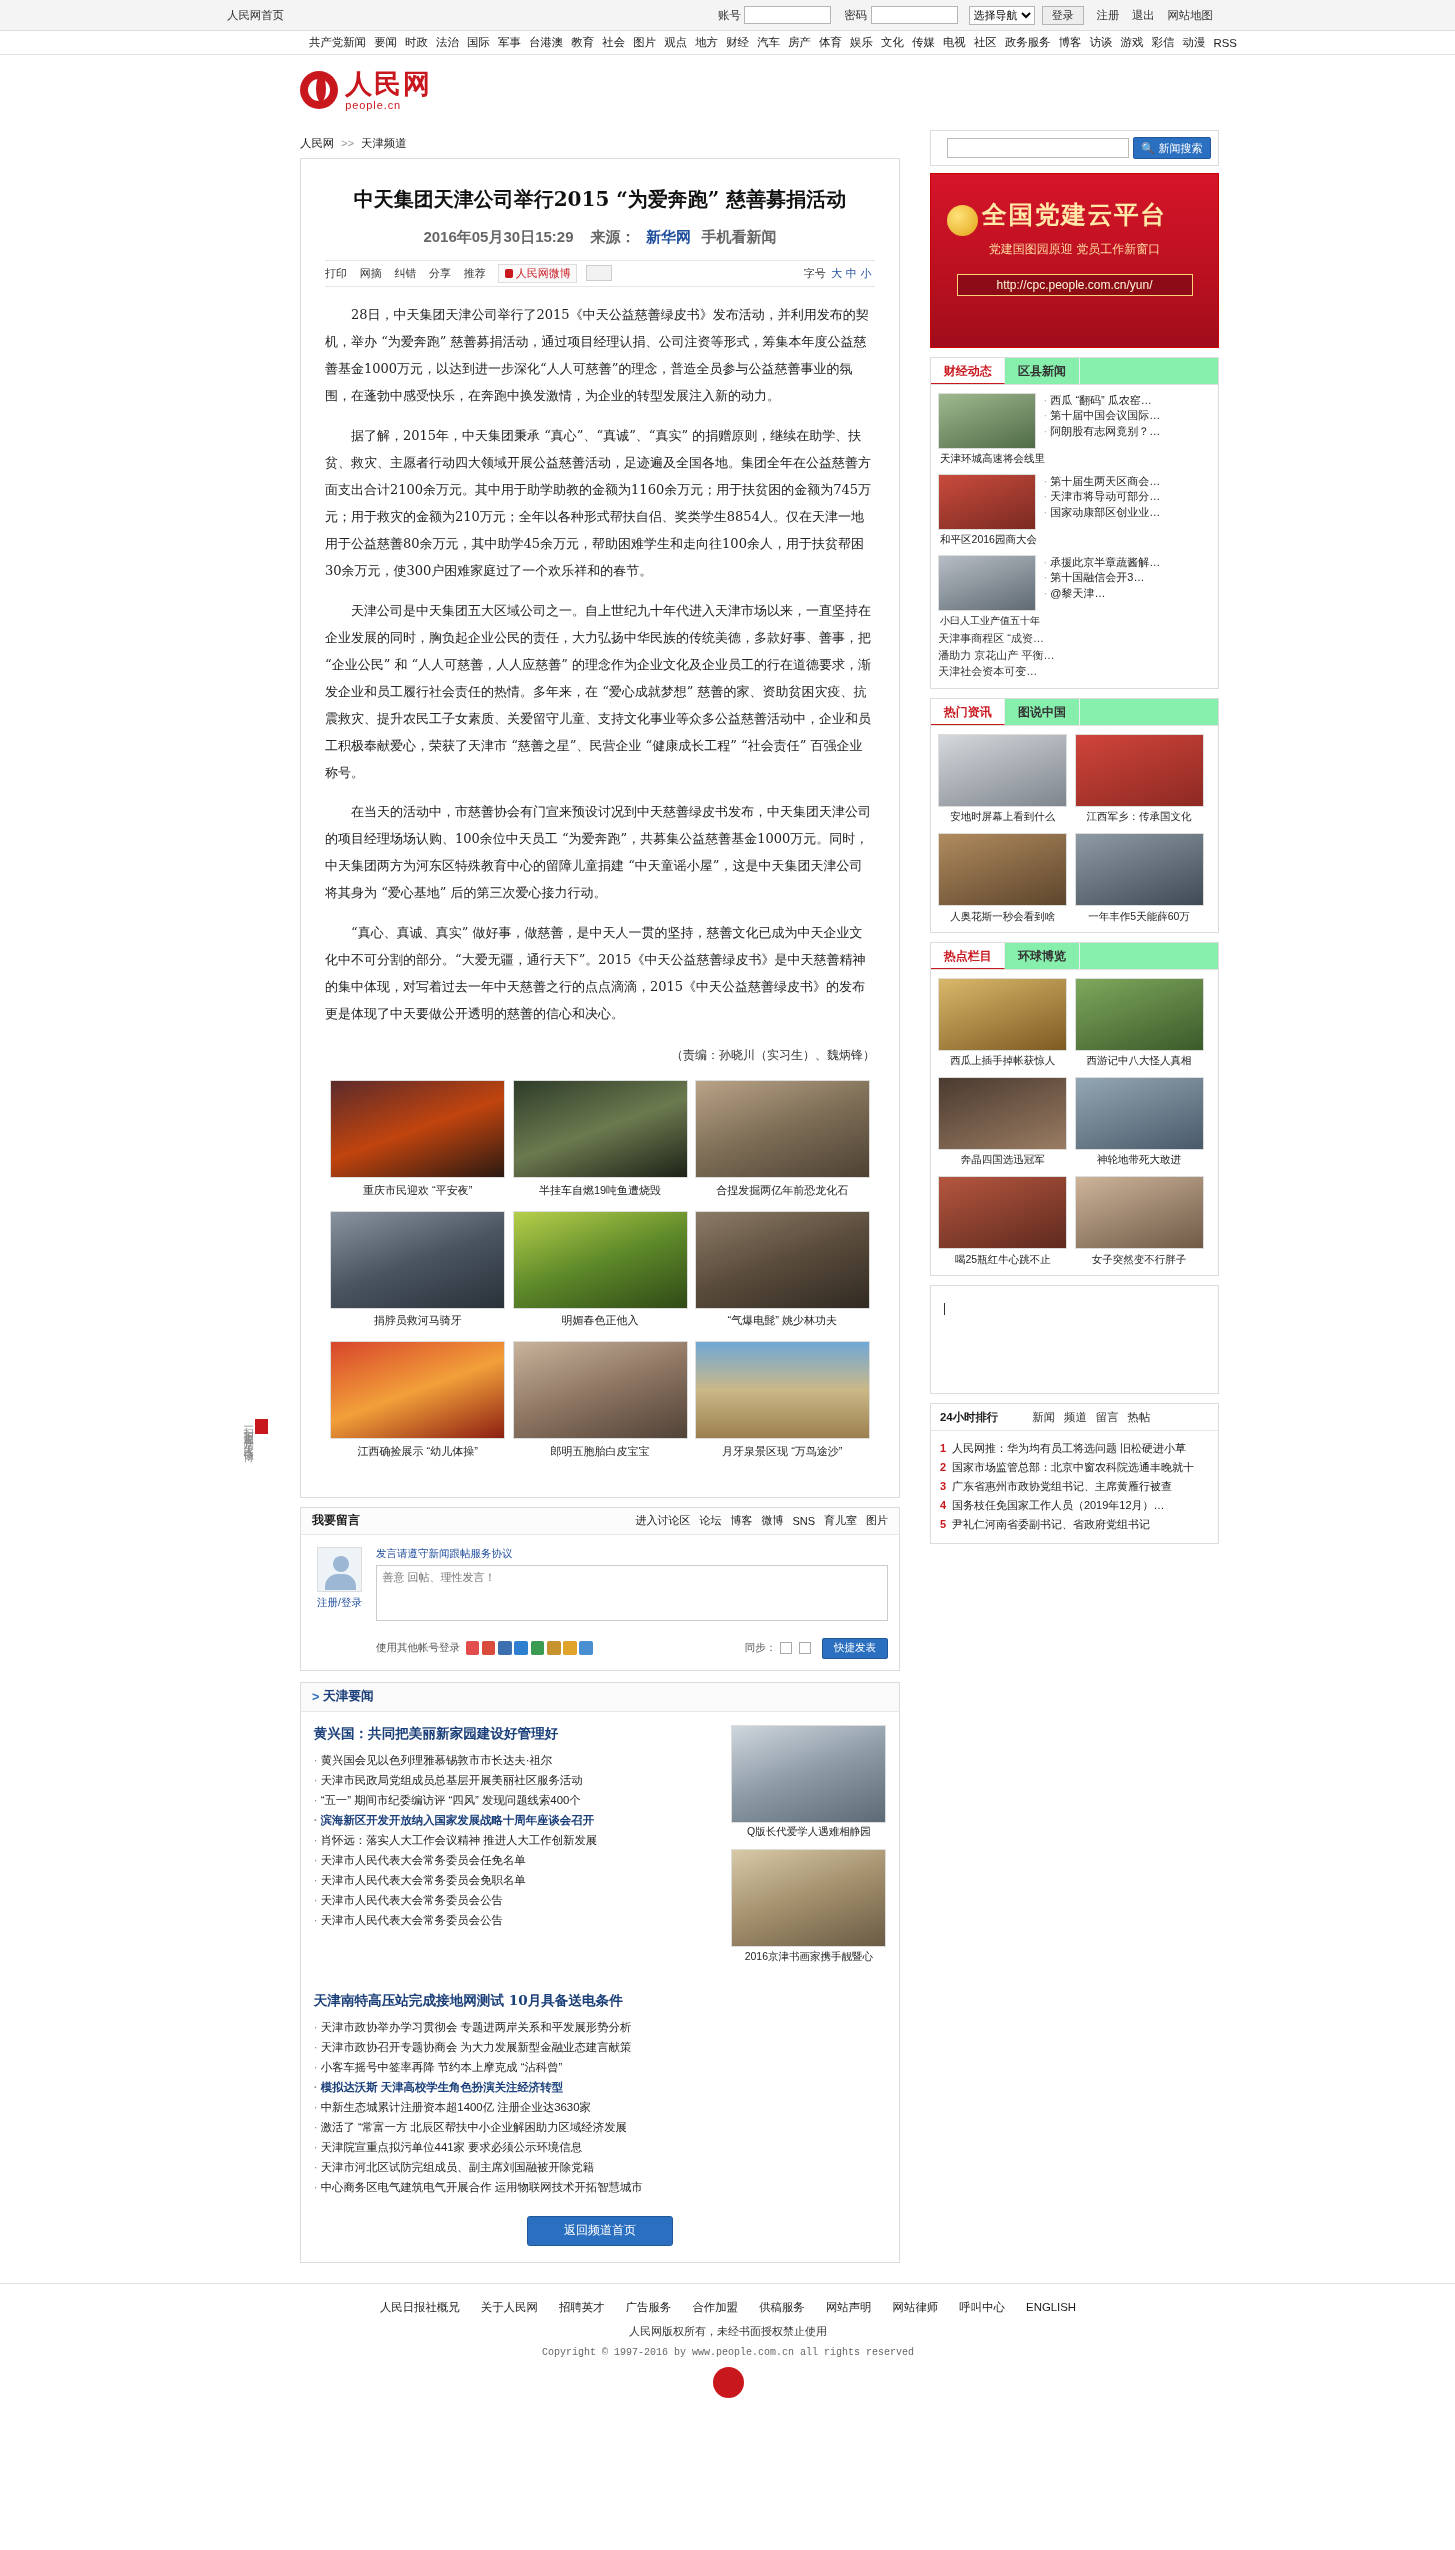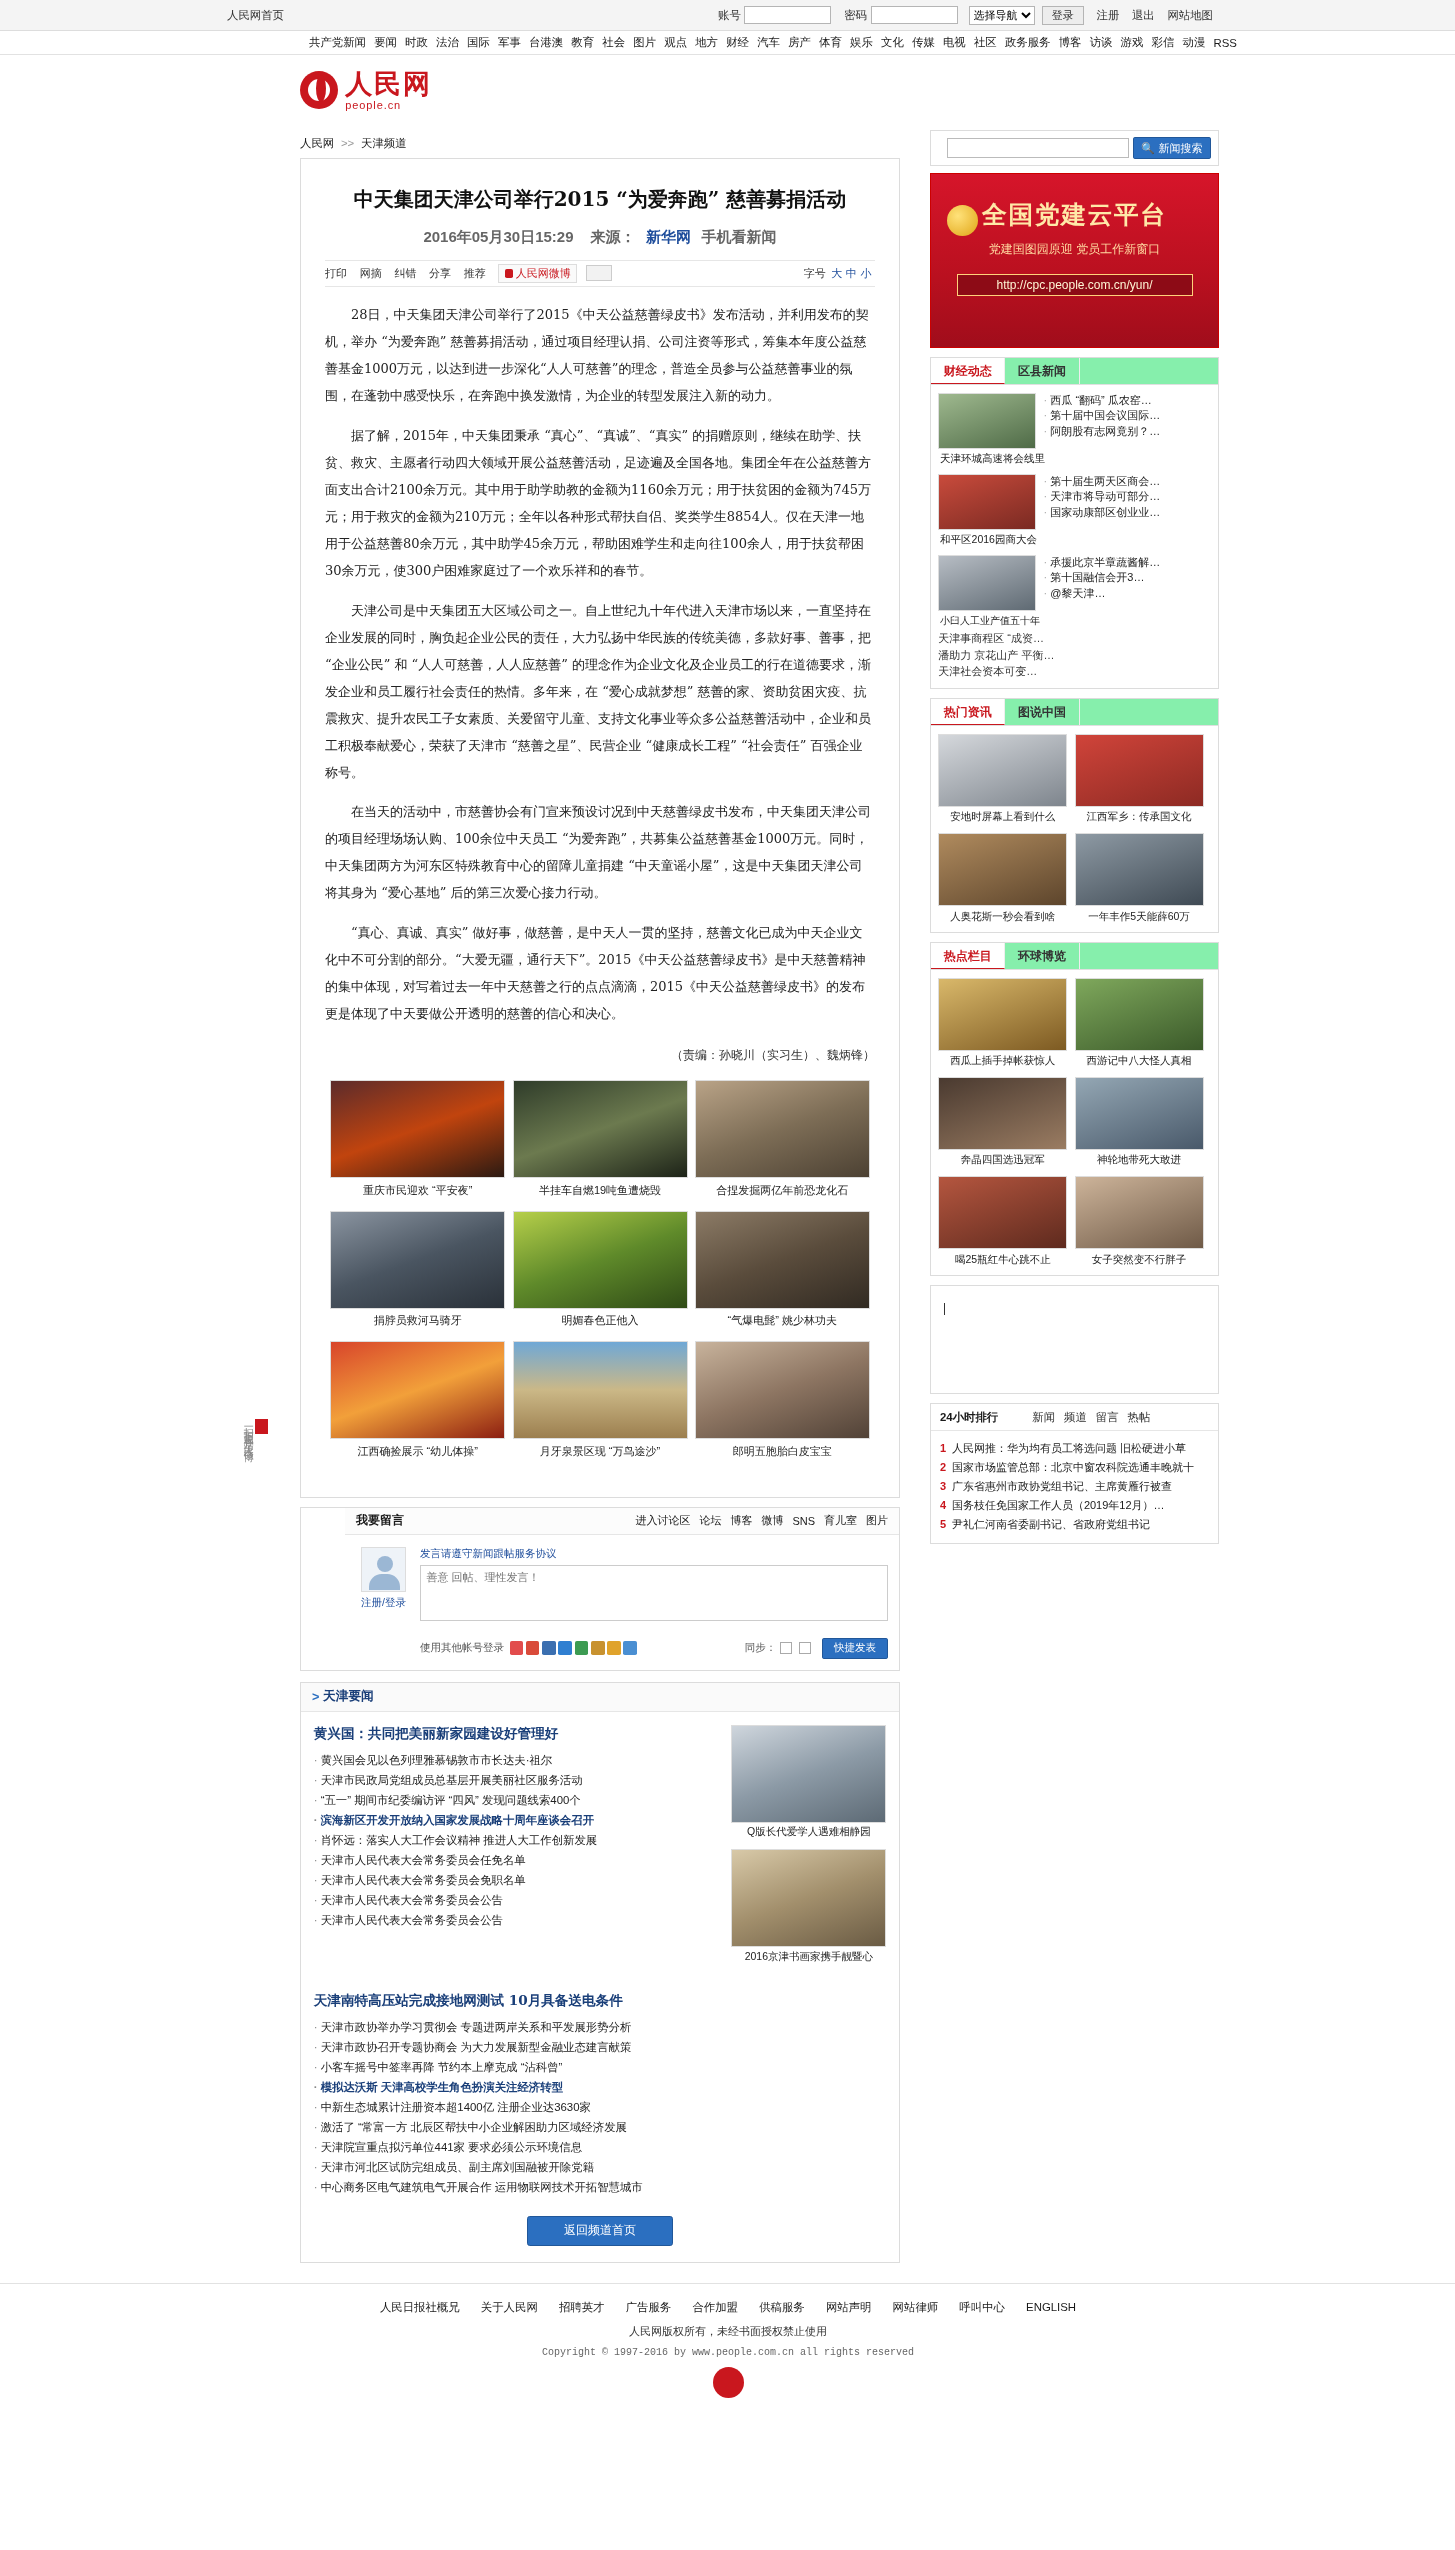--- a/index.html
+++ b/index.html
@@ -95,21 +95,21 @@
   }
   .editor { text-align:right; font-size:12px; color:#333; margin:20px 0 16.4px 0; font-family:"DejaVu Serif", serif;}
 
   
   .photos { display:flex; flex-wrap:wrap; gap:7.3px; justify-content:center; margin-bottom:16.4px; }
   .ph { width:175px; }
   .ph .img { width:175px; height:98px; border:0.9px solid #ddd; background:#999; position:relative; overflow:hidden;}
   .ph .cap { text-align:center; font-size:11px; color:#222; padding:4.5px 0 5.5px; }
 
   
-  .cmt { border:0.9px solid #dcdcdc; margin-top:9px;padding-left:44px; }
+  .cmt { border:0.9px solid #dcdcdc; margin-top:9px; }
   .cmt .hd {
     height:27px; border-bottom:0.9px solid #e6e6e6; display:flex; align-items:center;
     padding:0 11px; font-size:12px; color:#1a1a1a; background:#fcfcfc;
   }
   .cmt .hd .t { font-weight:bold; }
   .cmt .hd .sp { flex:1; }
   .cmt .hd a { color:#1a1a1a; margin-left:9px; font-size:11px; }
   .cmt .bd { display:flex; padding:12.7px 11px 9px 11px; }
   .cmt .ava { width:55px; text-align:center; }
   .cmt .ava .box { width:45px;height:45px;border:0.9px solid #ddd;background:#eef3f8;margin:0 auto;position:relative;}
@@ -350,26 +350,26 @@
           </div>
           <div class="ph">
             <div class="img" style="background:linear-gradient(160deg,#8c7b66,#5a4c3c,#312a22);"></div>
             <div class="cap">“气爆电髭” 姚少林功夫</div>
           </div>
           <div class="ph">
             <div class="img" style="background:linear-gradient(160deg,#d8452b,#f2a03a,#8c1f12);"></div>
             <div class="cap">江西确捡展示 “幼儿体操”</div>
           </div>
           <div class="ph">
+            <div class="img" style="background:linear-gradient(160deg,#c8b39c,#8d7562,#514237);"></div>
+            <div class="cap">郎明五胞胎白皮宝宝</div>
+          </div>
+          <div class="ph">
             <div class="img" style="background:linear-gradient(180deg,#6fa8d6,#cbb887,#9c7f4f);"></div>
             <div class="cap">月牙泉景区现 “万鸟途沙”</div>
-          </div>
-          <div class="ph">
-            <div class="img" style="background:linear-gradient(160deg,#c8b39c,#8d7562,#514237);"></div>
-            <div class="cap">郎明五胞胎白皮宝宝</div>
           </div>
         </div>
       </div>
 
       <div class="cmt">
         <div class="hd">
           <span class="t">我要留言</span>
           <span class="sp"></span>
           <a>进入讨论区</a>
           <a>论坛</a>

